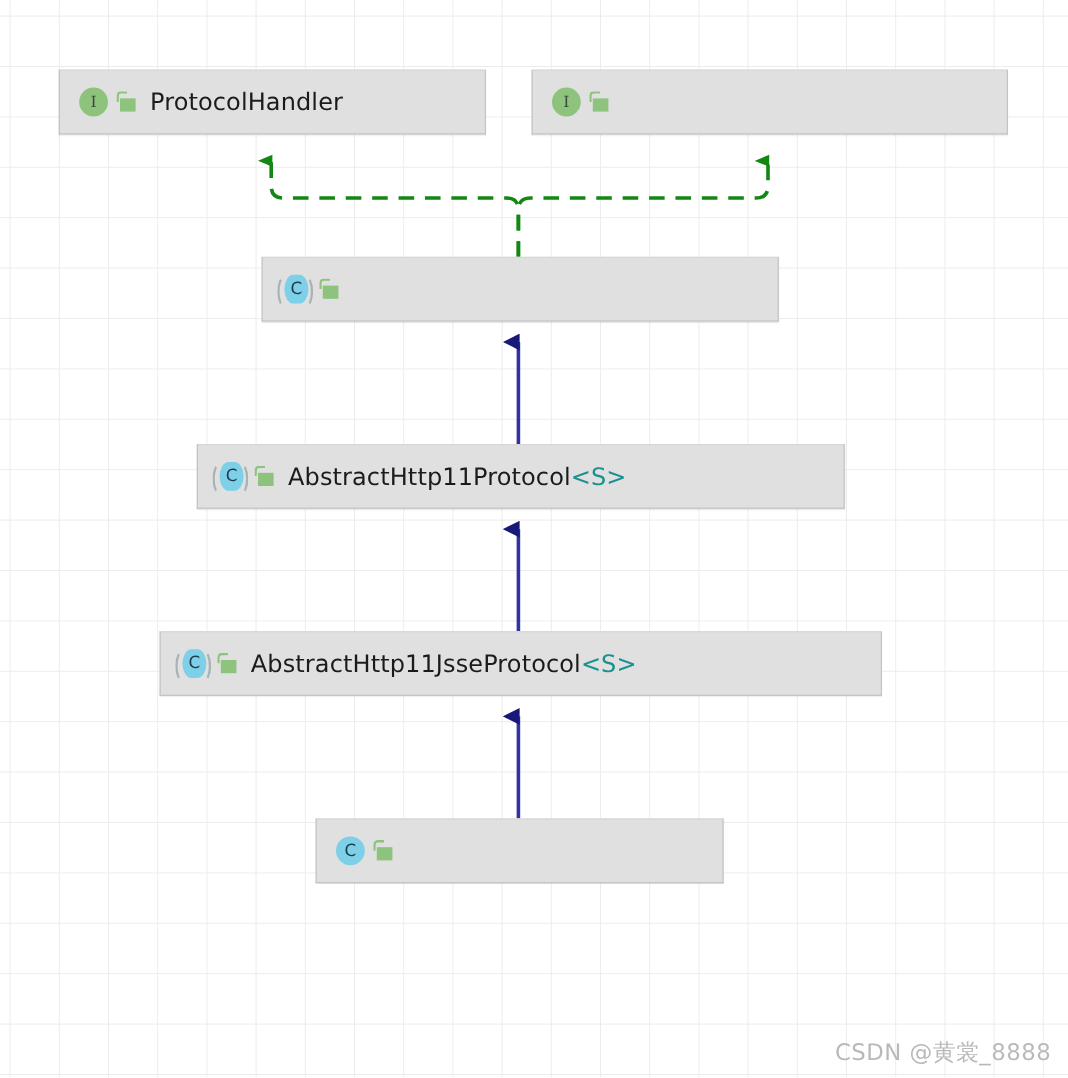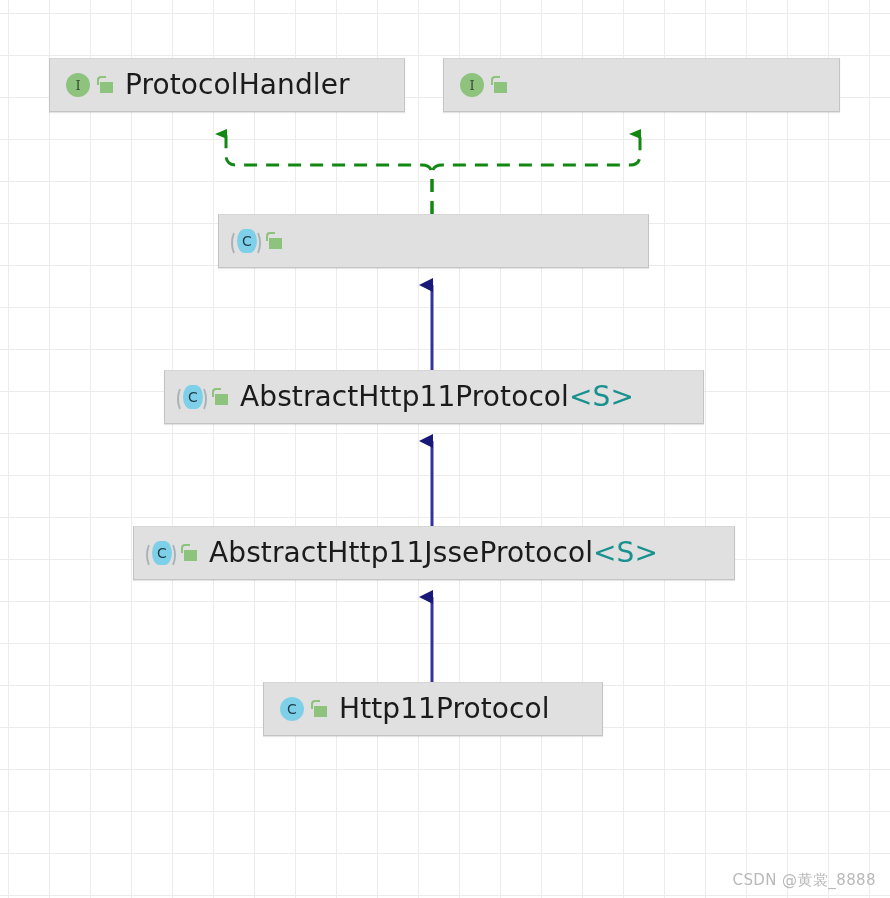--- a/index.html
+++ b/index.html
@@ -33,21 +33,21 @@
     display: flex;
     align-items: center;
     background: #e0e0e0;
     border: 1px solid #c4c4c4;
     border-top-color: #d6d6d6;
     box-shadow: 0 1px 1px rgba(0,0,0,0.10);
     padding: 0 14px 0 12px;
     white-space: nowrap;
   }
   .node-label {
-    font-size: 28px;
+    font-size: 20px;
     color: #1b1b1b;
     letter-spacing: 0.1px;
     line-height: 1;
     margin-left: 10px;
   }
   .generic {
     color: #1b1b1b;
   }
   .generic .tp {
     color: #18918f;
@@ -135,21 +135,21 @@
     height: 7px;
     border: 2px solid #8dc37d;
     border-bottom: none;
     border-right: none;
     border-top-left-radius: 4px;
   }
   .watermark {
     position: absolute;
     right: 14px;
     bottom: 8px;
-    font-size: 15px;
+    font-size: 19px;
     color: #b9b9b9;
     font-family: "DejaVu Sans", "Liberation Sans", sans-serif;
     letter-spacing: 0.4px;
   }
 </style>
 </head>
 <body>
 
 <div id="canvas">
 
@@ -244,18 +244,17 @@
   </div>
 
   <div class="node" id="node-http11-protocol" style="left: 263px; top: 682px; width: 340px; height: 54px;">
     <span class="icon-kind icon-class">
       <span class="disc">C</span>
     </span>
     <span class="icon-lock">
       <span class="shackle"></span>
         <span class="body"></span>
     </span>
-    <span class="node-label">Http11Protocol</span>
   </div>
 
   <div class="watermark">CSDN @黄裳_8888</div>
 
 </div>
 
 </body></html>

